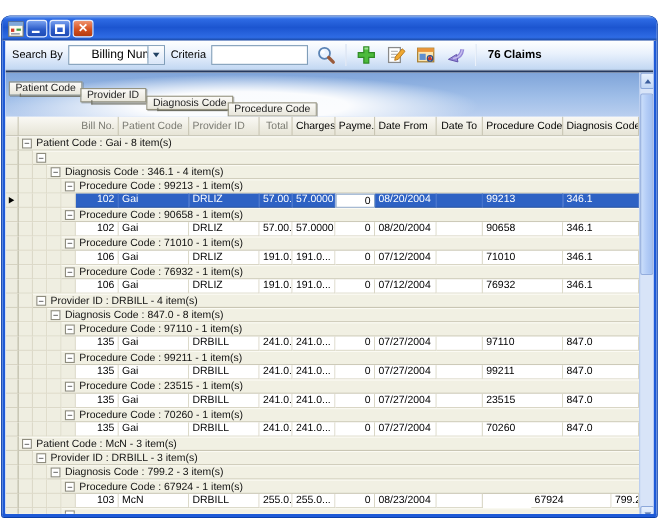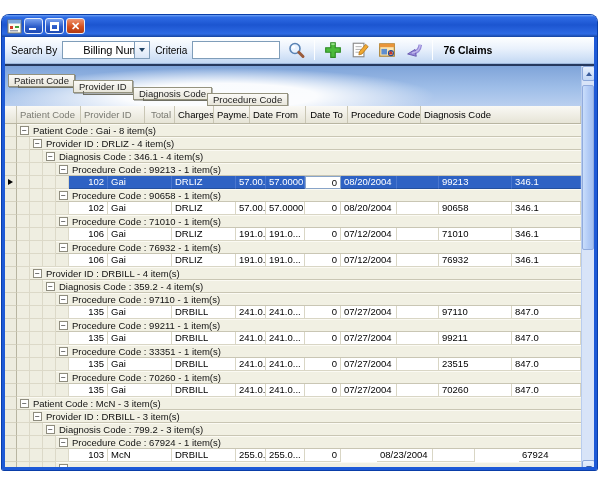--- a/index.html
+++ b/index.html
@@ -159,20 +159,21 @@
             <div class="gbox" style="left: 3px; top: 8px;">Patient Code</div>
             <div class="gconn" style="left: 13px; top: 19px; width: 55px; height: 3px;"></div>
             <div class="gbox" style="left: 68px; top: 14px;">Provider ID</div>
             <div class="gconn" style="left: 78px; top: 25px; width: 50px; height: 4px;"></div>
             <div class="gbox" style="left: 128px; top: 21px;">Diagnosis Code</div>
             <div class="gconn" style="left: 138px; top: 32px; width: 64px; height: 3px;"></div>
             <div class="gbox" style="left: 202px; top: 27px;">Procedure Code</div>
           </div>
         <div class="ghead" id="hdr">
             <div class="hcorner"></div>
+            <div class="hcell muted al-r" style="width: 91px; flex: 0 0 91px;">Bill No.</div>
             <div class="hcell muted" style="width: 64px; flex: 0 0 64px;">Patient Code</div>
             <div class="hcell muted" style="width: 64px; flex: 0 0 64px;">Provider ID</div>
             <div class="hcell muted al-r" style="width: 30px; flex: 0 0 30px;">Total</div>
             <div class="hcell al-r" style="width: 39px; flex: 0 0 39px;">Charges</div>
             <div class="hcell" style="width: 36px; flex: 0 0 36px;">Payme...</div>
             <div class="hcell" style="width: 56px; flex: 0 0 56px;">Date From</div>
             <div class="hcell al-c" style="text-align: center; width: 42px; flex: 0 0 42px;">Date To</div>
             <div class="hcell" style="width: 73px; flex: 0 0 73px;">Procedure Code</div>
             <div class="hcell" style="flex: 1 1 0%;">Diagnosis Code</div>
           </div>
@@ -182,21 +183,20 @@
               <div class="gband">
                 <span class="xbox">−</span>
                 <span class="glabel">Patient Code : Gai - 8 item(s)</span>
               </div>
             </div>
             <div class="row">
               <div class="rowsel"></div>
               <div class="ind"></div>
               <div class="gband">
                 <span class="xbox">−</span>
-                <span class="glabel">Provider ID : DRLIZ - 4 item(s)</span>
               </div>
             </div>
             <div class="row">
               <div class="rowsel"></div>
               <div class="ind"></div>
               <div class="ind"></div>
               <div class="gband">
                 <span class="xbox">−</span>
                 <span class="glabel">Diagnosis Code : 346.1 - 4 item(s)</span>
               </div>
@@ -318,21 +318,21 @@
                 <span class="xbox">−</span>
                 <span class="glabel">Provider ID : DRBILL - 4 item(s)</span>
               </div>
             </div>
             <div class="row">
               <div class="rowsel"></div>
               <div class="ind"></div>
               <div class="ind"></div>
               <div class="gband">
                 <span class="xbox">−</span>
-                <span class="glabel">Diagnosis Code : 359.2 - 4 item(s)</span>
+                <span class="glabel">Diagnosis Code : 847.0 - 8 item(s)</span>
               </div>
             </div>
             <div class="row">
               <div class="rowsel"></div>
               <div class="ind"></div>
               <div class="ind"></div>
               <div class="ind"></div>
               <div class="gband">
                 <span class="xbox">−</span>
                 <span class="glabel">Procedure Code : 97110 - 1 item(s)</span>
@@ -382,21 +382,21 @@
               <div class="cell" style="width: 73px; flex: 0 0 73px;">99211</div>
               <div class="cell" style="flex: 1 1 0%;">847.0</div>
             </div>
             <div class="row">
               <div class="rowsel"></div>
               <div class="ind"></div>
               <div class="ind"></div>
               <div class="ind"></div>
               <div class="gband">
                 <span class="xbox">−</span>
-                <span class="glabel">Procedure Code : 33351 - 1 item(s)</span>
+                <span class="glabel">Procedure Code : 23515 - 1 item(s)</span>
               </div>
             </div>
             <div class="row">
               <div class="rowsel"></div>
               <div class="ind"></div>
               <div class="ind"></div>
               <div class="ind"></div>
               <div class="ind"></div>
               <div class="cell al-r" style="width: 39px; flex: 0 0 39px;">135</div>
               <div class="cell" style="width: 64px; flex: 0 0 64px;">Gai</div>
@@ -475,21 +475,21 @@
               <div class="ind"></div>
               <div class="ind"></div>
               <div class="ind"></div>
               <div class="ind"></div>
               <div class="cell al-r" style="width: 39px; flex: 0 0 39px;">103</div>
               <div class="cell" style="width: 64px; flex: 0 0 64px;">McN</div>
               <div class="cell" style="width: 64px; flex: 0 0 64px;">DRBILL</div>
               <div class="cell" style="width: 30px; flex: 0 0 30px;">255.0...</div>
               <div class="cell" style="width: 39px; flex: 0 0 39px;">255.0...</div>
               <div class="cell al-r" style="width: 36px; flex: 0 0 36px;">0</div>
-              <div class="cell" style="width: 56px; flex: 0 0 56px; margin-left: 36px;">08/23/2004</div>
+              <div class="cell" style="width: 56px; flex: 0 0 56px;">08/23/2004</div>
               <div class="cell" style="width: 42px; flex: 0 0 42px;"></div>
               <div class="cell" style="width: 73px; flex: 0 0 73px; margin-left: 44px;">67924</div>
               <div class="cell" style="flex: 1 1 0%;">799.2</div>
             </div>
             <div class="row">
               <div class="rowsel"></div>
               <div class="ind"></div>
               <div class="ind"></div>
               <div class="ind"></div>
               <div class="gband">

